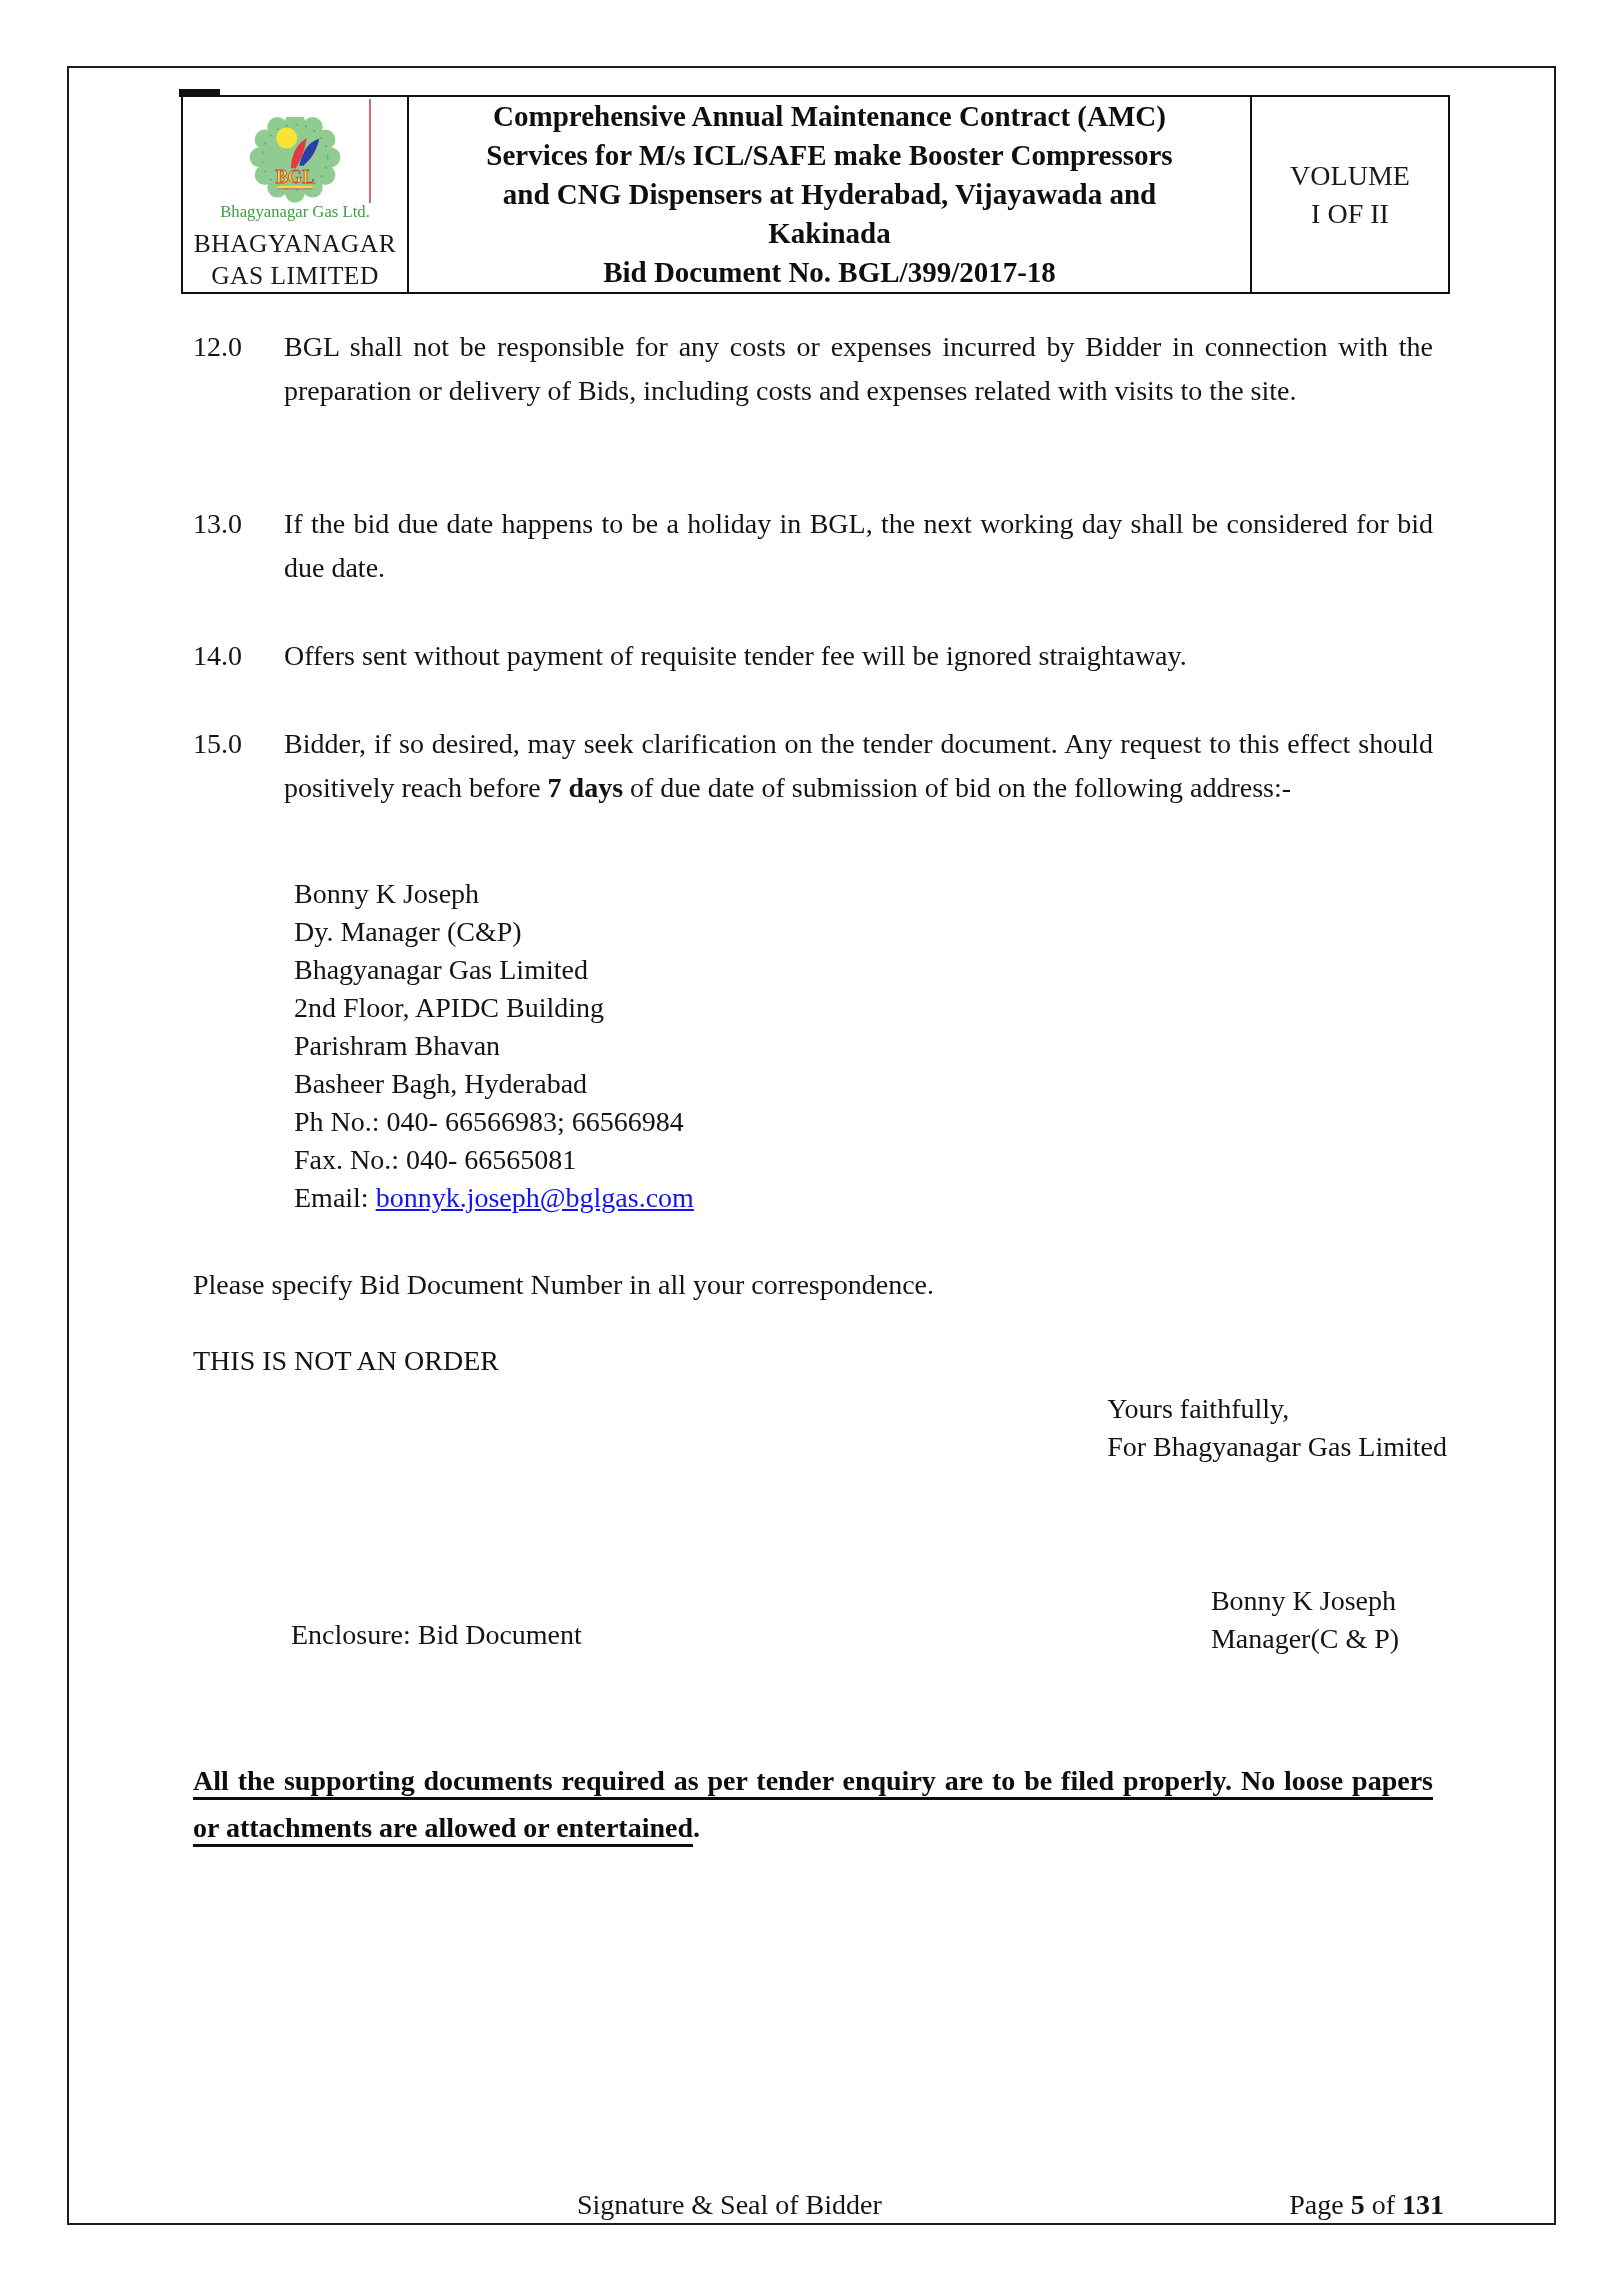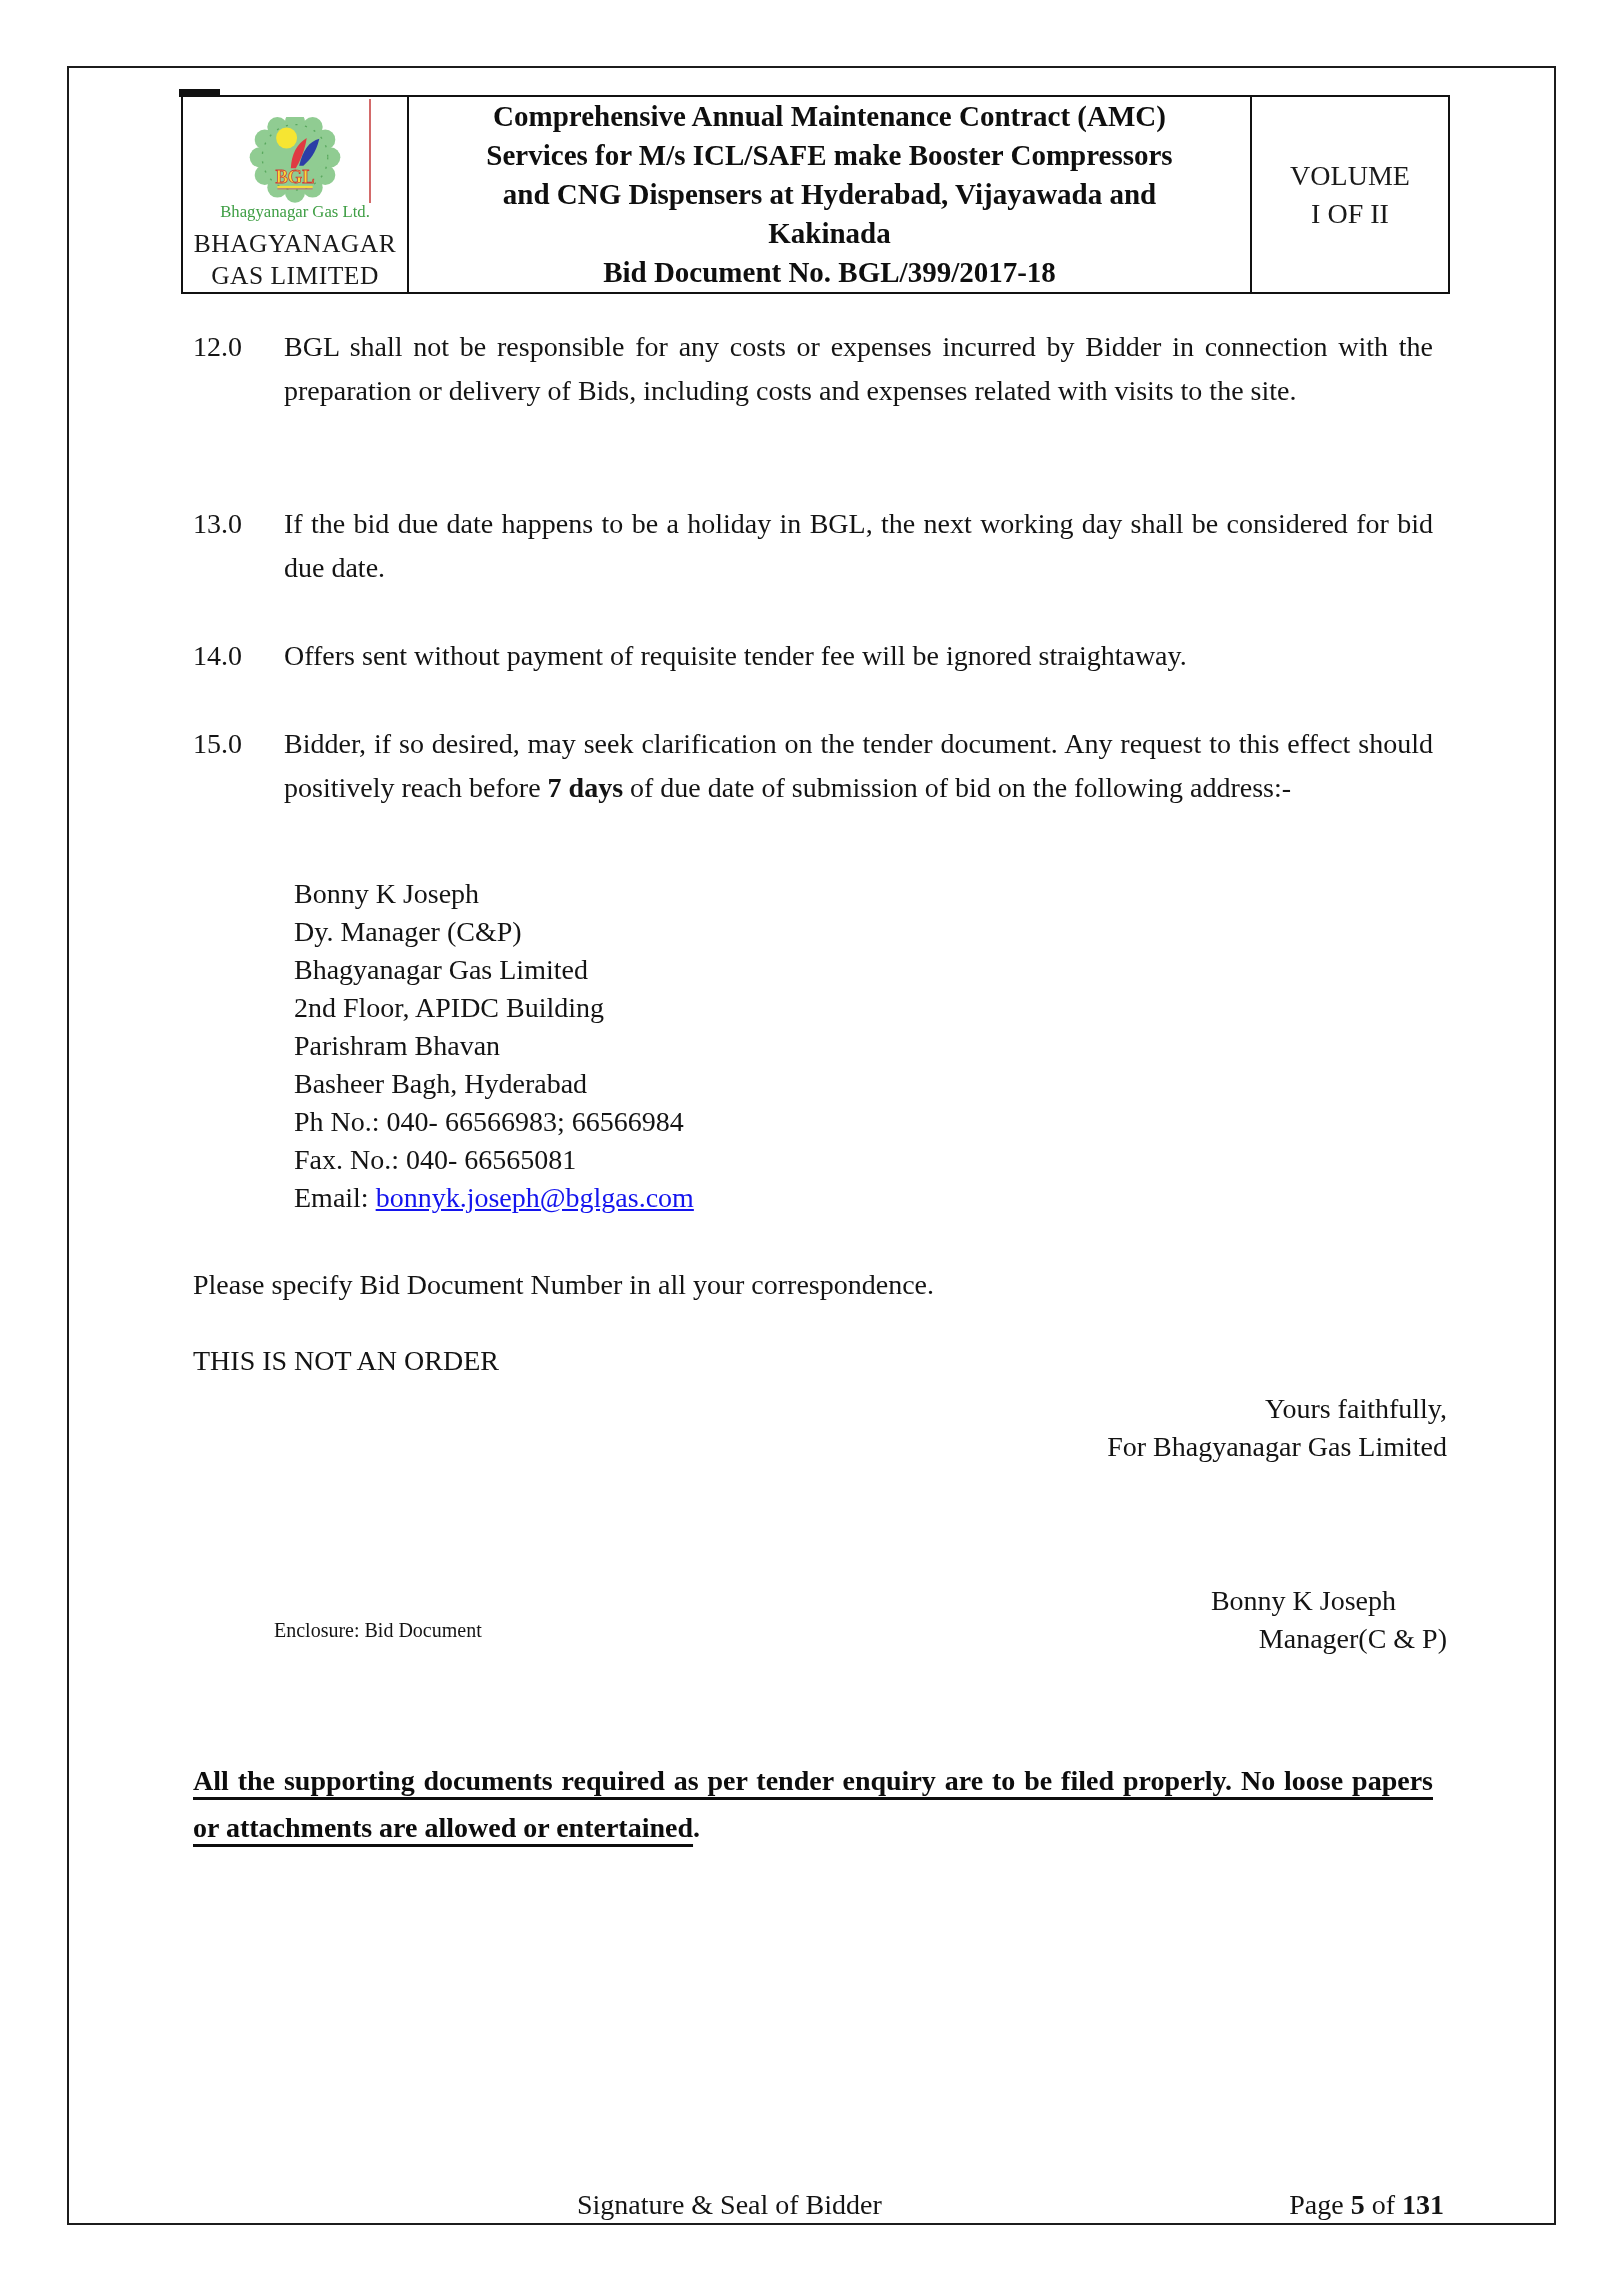--- a/index.html
+++ b/index.html
@@ -65,25 +65,25 @@
   }
   .item-num { width: 91px; flex: none; }
   .item-text { flex: 1; text-align: justify; }
   .address {
     position: absolute; left: 294px; top: 875px;
     font-size: 28px; line-height: 38px; white-space: nowrap;
   }
   .email-link { color: #1414ee; text-decoration: underline; cursor: pointer; }
   .plain-line { position: absolute; left: 193px; font-size: 28px; white-space: nowrap; }
   .right-block {
-    position: absolute; right: 174px; text-align: right;
+    position: absolute; right: 174px; text-align: left;
     font-size: 28px; line-height: 38px; white-space: nowrap;
   }
   .sig-name { margin-right: 51px; }
-  .enclosure { position: absolute; left: 274px; top: 1619px; font-size: 20px; white-space: nowrap; }
+  .enclosure { position: absolute; left: 291px; top: 1619px; font-size: 28px; white-space: nowrap; }
   .warning {
     position: absolute; left: 193px; top: 1757px; width: 1240px;
     font-size: 28px; line-height: 47px; font-weight: bold;
     text-align: justify; color: #0d0d0d;
   }
   .warning .ul { text-decoration: underline; text-decoration-thickness: 2.9px; text-underline-offset: 6.9px; }
   
   .footer-sig { position: absolute; left: 577px; top: 2189px; font-size: 28px; white-space: nowrap; }
   .footer-page { position: absolute; right: 177px; top: 2189px; font-size: 28px; white-space: nowrap; }
   .footer-page b { font-weight: bold; }

